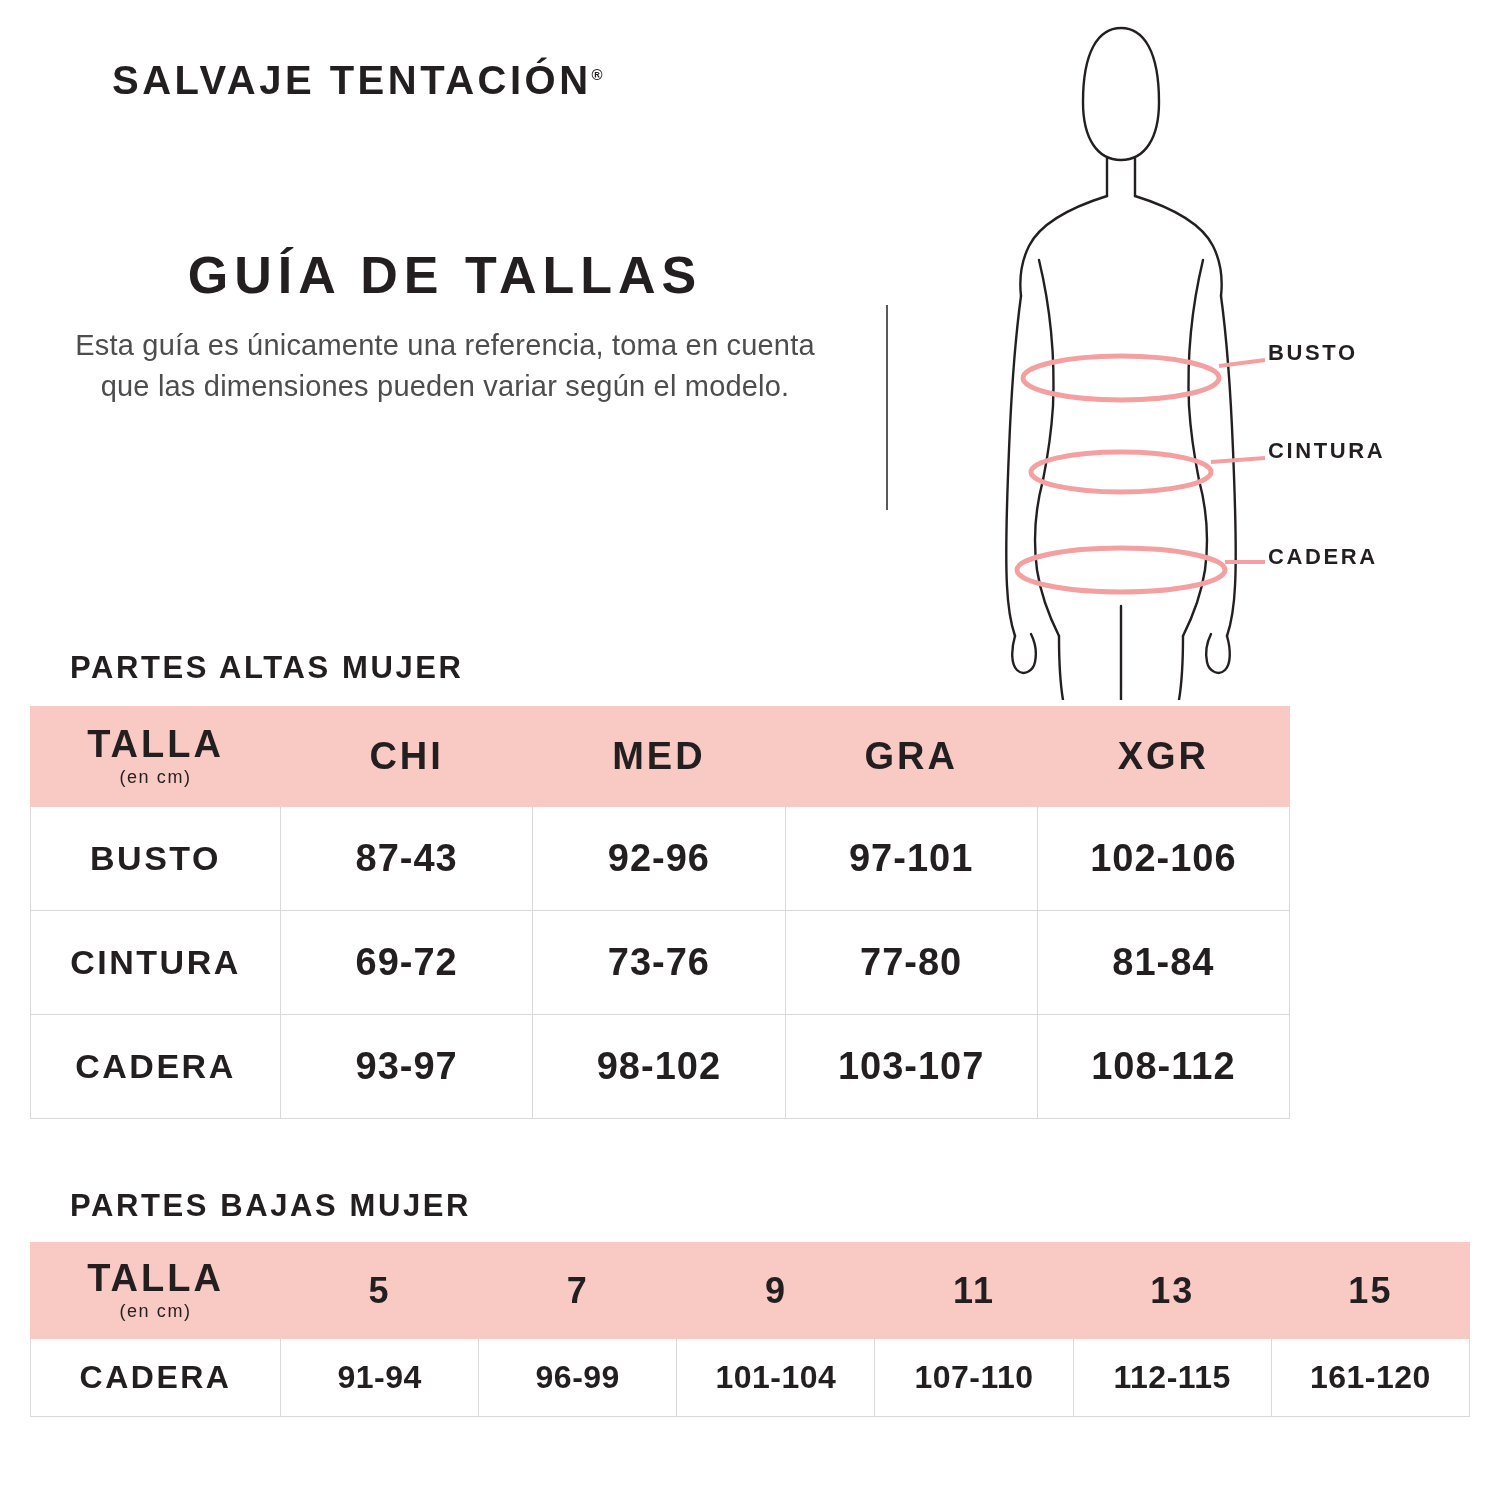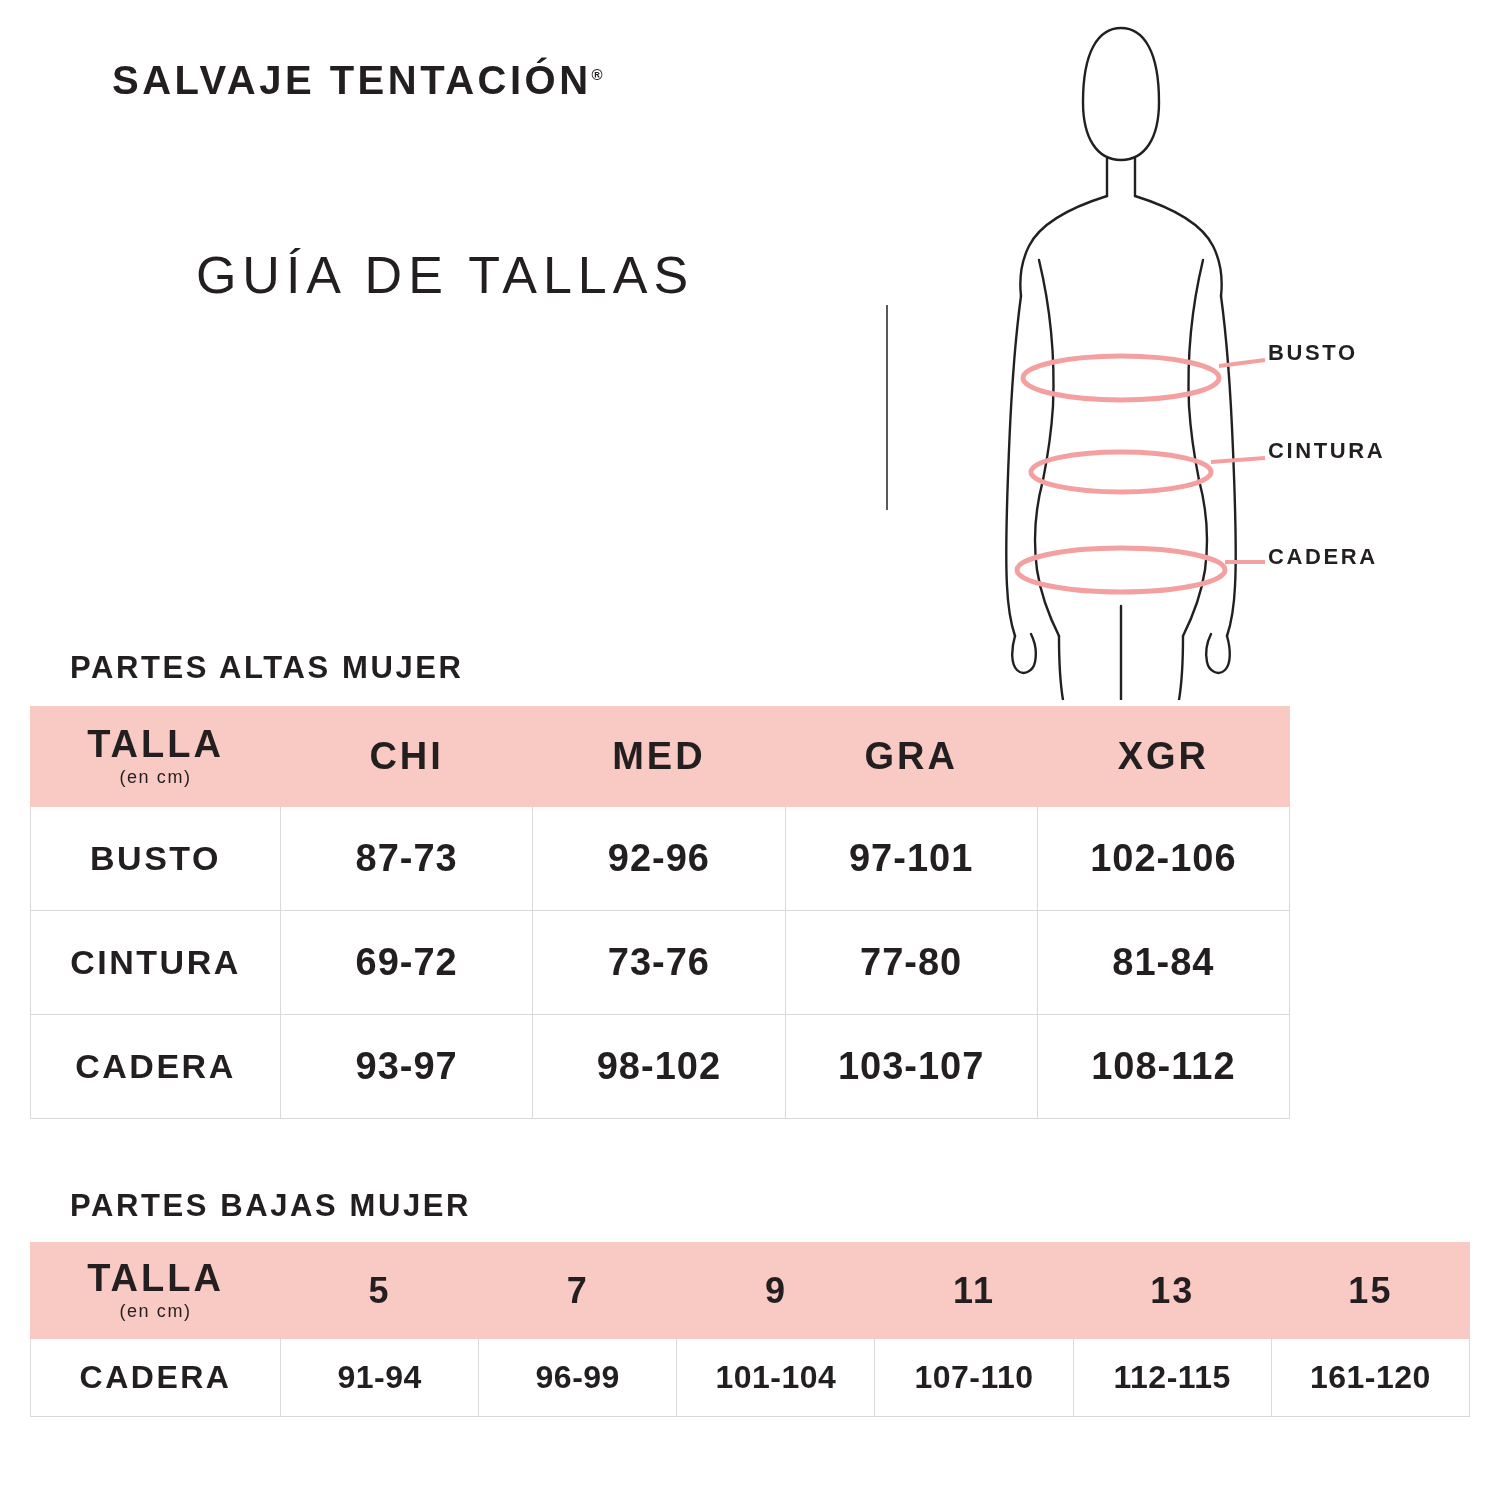--- a/index.html
+++ b/index.html
@@ -31,21 +31,21 @@
 
   
   .intro {
     position: absolute;
     left: 60px; top: 245px;
     width: 770px;
     text-align: center;
   }
   .intro h1 {
     font-size: 52px;
-    font-weight: normal;
+    font-weight: bold;
     letter-spacing: 6px;
     color: #231f20;
     margin-bottom: 20px;
     text-align: center;
   }
   .intro p {
     font-size: 29px;
     line-height: 1.42;
     color: #4d4d4f;
     letter-spacing: 0.2px;
@@ -125,20 +125,21 @@
 <body>
 
 <div class="page">
 
   <div class="brand">
     <span>SALVAJE TENTACIÓN</span><span class="reg">®</span>
   </div>
 
   <div class="intro">
     <h1>GUÍA DE TALLAS</h1>
+    <p>Esta guía es únicamente una referencia, toma en cuenta que las dimensiones pueden variar según el modelo.</p>
   </div>
 
   <div class="vdivider"></div>
 
   <div class="figure-wrap">
     <svg width="330" height="690" viewBox="0 0 330 690">
       <g fill="none" stroke="#231f20" stroke-width="2.4" stroke-linejoin="round" stroke-linecap="round">
 
         <path d="M128 92 C128 42 143 18 166 18 C189 18 204 42 204 92 C204 128 190 150 166 150 C142 150 128 128 128 92 Z"></path>
 
@@ -202,21 +203,21 @@
         </th>
         <th>CHI</th>
         <th>MED</th>
         <th>GRA</th>
         <th>XGR</th>
       </tr>
     </thead>
     <tbody>
       <tr>
         <td class="rowhead">BUSTO</td>
-        <td>87-73</td>
+        <td>87-43</td>
         <td>92-96</td>
         <td>97-101</td>
         <td>102-106</td>
       </tr>
       <tr>
         <td class="rowhead">CINTURA</td>
         <td>69-72</td>
         <td>73-76</td>
         <td>77-80</td>
         <td>81-84</td>

